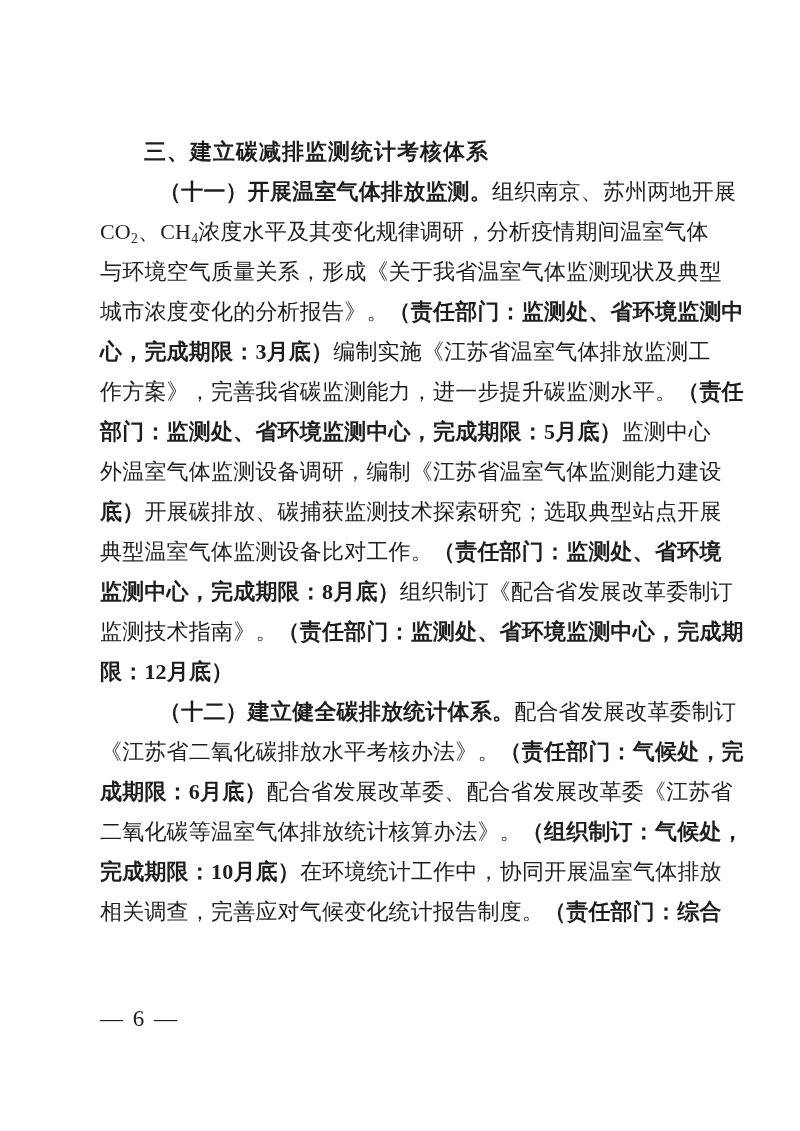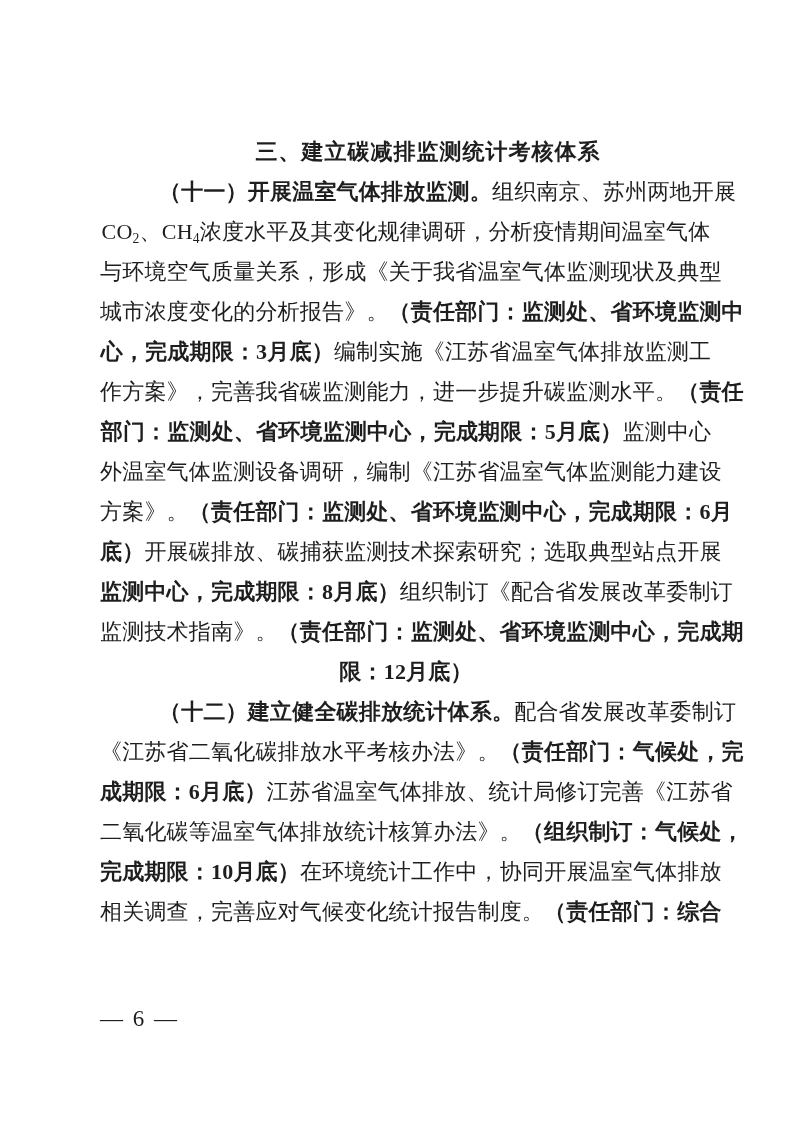--- a/index.html
+++ b/index.html
@@ -8,21 +8,20 @@
     background: #ffffff;
   }
   .page {
     position: relative;
     width: 800px;
     height: 1131px;
     background: #ffffff;
     overflow: hidden;
     font-family: "Liberation Serif", serif;
     color: #1e1e1e;
-    text-align: center;
   }
   .content {
     position: absolute;
     left: 100px;
     top: 132px;
     width: 612px;
   }
   .line {
     font-size: 22px;
     line-height: 40px;
@@ -68,26 +67,26 @@
   <div class="content">
       <div class="line indent"><span class="s-hei">三、建立碳减排监测统计考核体系</span></div>
       <div class="line indent"><span class="s-kaih">（十一）开展温室气体排放监测。</span><span class="s-song">组织南京、苏州两地开展</span></div>
       <div class="line"><span class="s-song">CO</span><span class="s-sub">2</span><span class="s-song">、CH</span><span class="s-sub">4</span><span class="s-song">浓度水平及其变化规律调研，分析疫情期间温室气体</span></div>
       <div class="line"><span class="s-song">与环境空气质量关系，形成《关于我省温室气体监测现状及典型</span></div>
       <div class="line"><span class="s-song">城市浓度变化的分析报告》。</span><span class="s-kai">（责任部门：监测处、省环境监测中</span></div>
       <div class="line"><span class="s-kai">心，完成期限：3月底）</span><span class="s-song">编制实施《江苏省温室气体排放监测工</span></div>
       <div class="line"><span class="s-song">作方案》，完善我省碳监测能力，进一步提升碳监测水平。</span><span class="s-kai">（责任</span></div>
       <div class="line"><span class="s-kai">部门：监测处、省环境监测中心，完成期限：5月底）</span><span class="s-song">监测中心</span></div>
       <div class="line"><span class="s-song">外温室气体监测设备调研，编制《江苏省温室气体监测能力建设</span></div>
-      <div class="line"><span class="s-song">方案》。</span><span class="s-kai">（责任部门：监测处、省环境监测中心，完成期限：6月</span></div>
       <div class="line"><span class="s-kai">底）</span><span class="s-song">开展碳排放、碳捕获监测技术探索研究；选取典型站点开展</span></div>
+      <div class="line"><span class="s-song">典型温室气体监测设备比对工作。</span><span class="s-kai">（责任部门：监测处、省环境</span></div>
       <div class="line"><span class="s-kai">监测中心，完成期限：8月底）</span><span class="s-song">组织制订《配合省发展改革委制订</span></div>
       <div class="line"><span class="s-song">监测技术指南》。</span><span class="s-kai">（责任部门：监测处、省环境监测中心，完成期</span></div>
       <div class="line"><span class="s-kai">限：12月底）</span></div>
       <div class="line indent"><span class="s-kaih">（十二）建立健全碳排放统计体系。</span><span class="s-song">配合省发展改革委制订</span></div>
       <div class="line"><span class="s-song">《江苏省二氧化碳排放水平考核办法》。</span><span class="s-kai">（责任部门：气候处，完</span></div>
-      <div class="line"><span class="s-kai">成期限：6月底）</span><span class="s-song">江苏省温室气体排放、统计局修订完善《江苏省</span></div>
+      <div class="line"><span class="s-kai">成期限：6月底）</span><span class="s-song">配合省发展改革委、配合省发展改革委《江苏省</span></div>
       <div class="line"><span class="s-song">二氧化碳等温室气体排放统计核算办法》。</span><span class="s-kai">（组织制订：气候处，</span></div>
       <div class="line"><span class="s-kai">完成期限：10月底）</span><span class="s-song">在环境统计工作中，协同开展温室气体排放</span></div>
       <div class="line"><span class="s-song">相关调查，完善应对气候变化统计报告制度。</span><span class="s-kai">（责任部门：综合</span></div>
     </div>
   <div class="footer">— 6 —</div>
 </div>
 
 </body></html>

